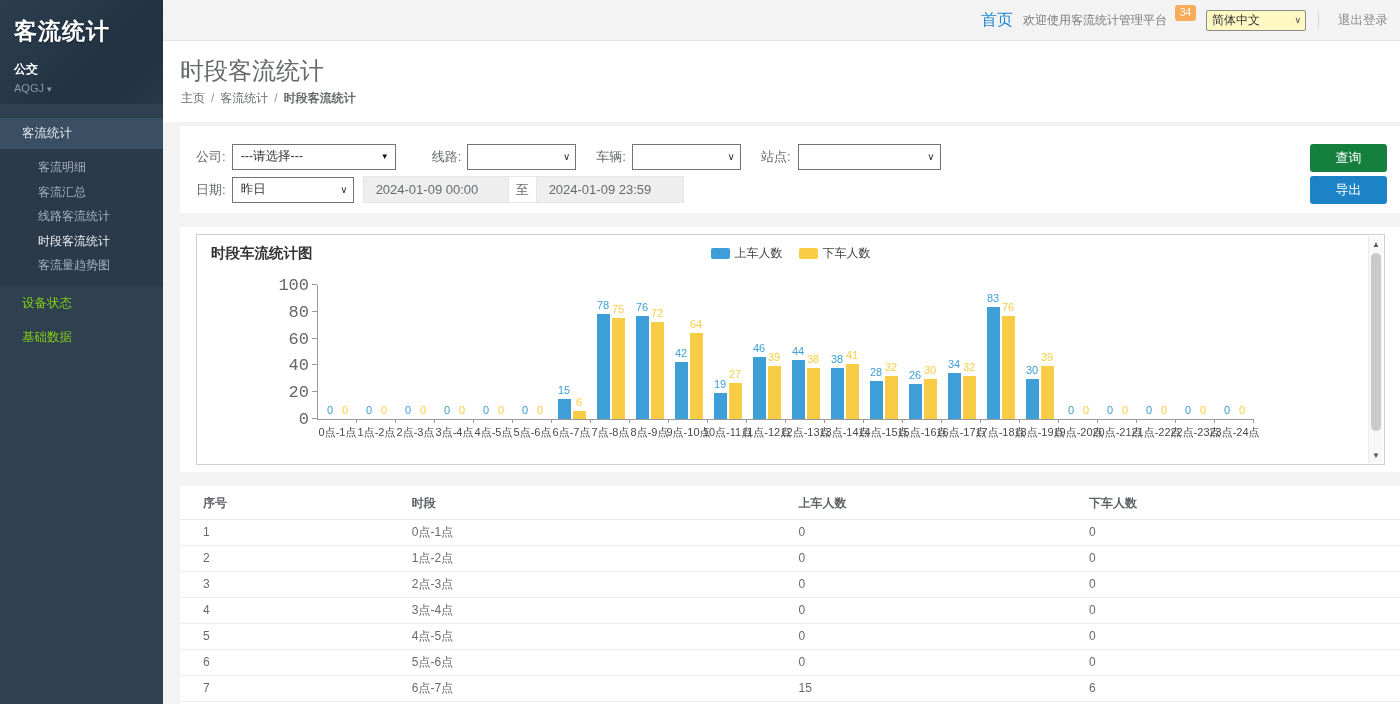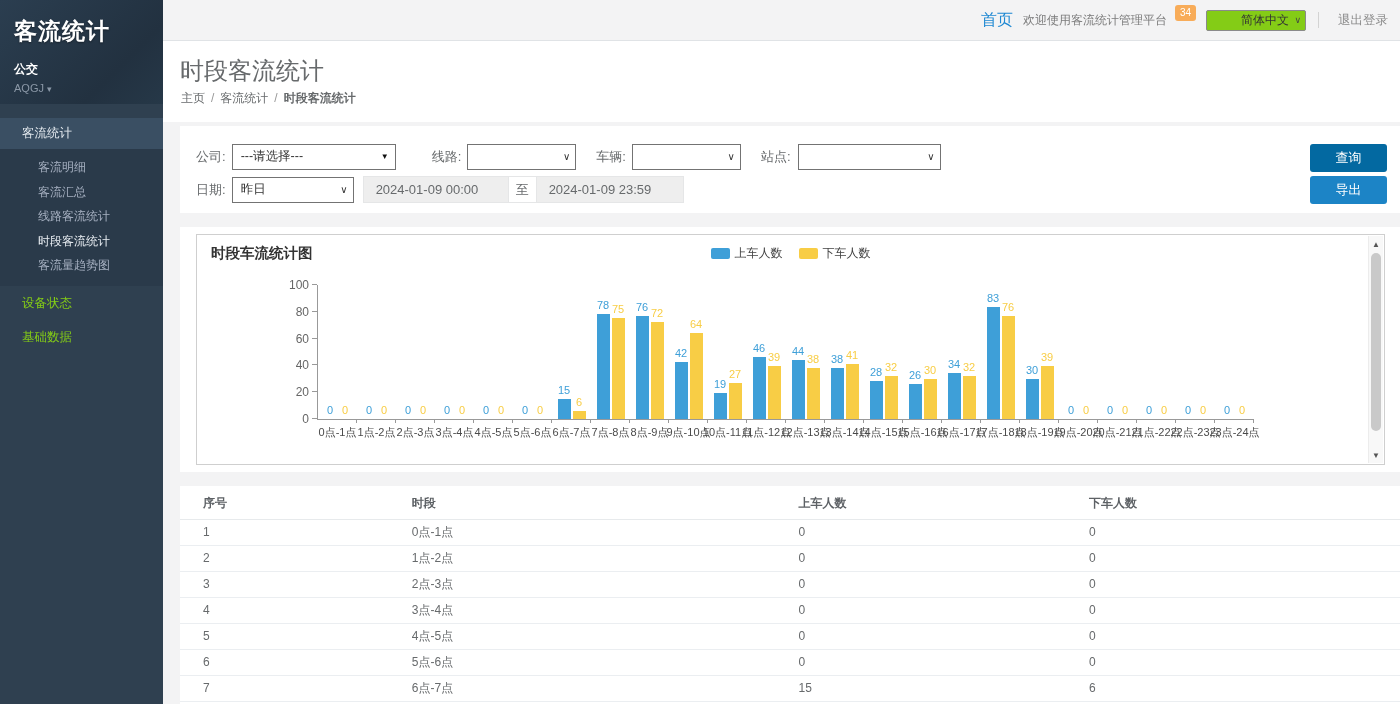--- a/index.html
+++ b/index.html
@@ -19,21 +19,21 @@
   .nav-item.plain { height:34px; line-height:34px; }
   .submenu { background:#2a3a4a; padding:6px 0 8px 0; }
   .subitem { height:24.5px; line-height:24.5px; padding-left:38px; font-size:12px; color:#a7b1c2; cursor:pointer; }
   .subitem.current { color:#e9eef3; }
 
   
   .topbar { position:absolute; left:163px; top:0; right:0; height:41px; background:#f3f3f4; border-bottom:1px solid #e0e3e6; display:flex; align-items:center; justify-content:flex-end; padding-right:12px; }
   .home-link { color:#1e88d2; font-size:16px; margin-right:10px; cursor:pointer; }
   .welcome { color:#7b7b7b; font-size:12px; }
   .badge { background:#f8ac59; color:#fff; font-size:10px; line-height:1; padding:3px 5px; border-radius:3px; margin:0 10px 0 8px; transform:translateY(-7px); }
-  .lang-sel { width:100px; height:21px; background:#84cc16; border:1px solid #8a8a8a; border-radius:2px; font-size:12px; color:#333; display:flex; align-items:center; padding:0 16px 0 5px; position:relative; cursor:pointer;justify-content:flex-end; }
+  .lang-sel { width:100px; height:21px; background:#fef9c3; border:1px solid #8a8a8a; border-radius:2px; font-size:12px; color:#333; display:flex; align-items:center; padding:0 16px 0 5px; position:relative; cursor:pointer; }
   .lang-sel .chev { position:absolute; right:4px; font-size:9px; color:#444; }
   .top-divider { width:1px; height:16px; background:#d3d3d3; margin:0 12px; }
   .logout { color:#8a8a8a; font-size:12.5px; cursor:pointer;margin-left:7px; }
 
   
   .page-heading { position:absolute; left:163px; top:41px; right:0; height:81px; background:#fff; }
   .page-title { position:absolute; left:17px; top:14px; font-size:24px; color:#676a6c; font-weight:400; }
   .breadcrumb { position:absolute; left:18px; bottom:15px; font-size:12px; color:#676a6c; }
   .breadcrumb .sep { color:#999; margin:0 6px; }
   .breadcrumb .current { font-weight:bold; }
@@ -46,42 +46,42 @@
   
   .filter-panel { height:87px; position:relative; padding-top:17px; }
   .frow { display:flex; align-items:center; height:27px; margin-bottom:6px; }
   .flabel { font-size:13px; color:#676a6c; }
   .sel { height:26px; background:#fff; border:1px solid #737373; display:flex; align-items:center; padding:0 20px 0 8px; font-size:12.5px; color:#333; position:relative; cursor:pointer; }
   .sel .chev { position:absolute; right:5px; font-size:10px; color:#333; }
   .sel .tri { position:absolute; right:6px; font-size:8px; color:#111; }
   .date-input { height:27px; background:#eee; border:1px solid #e5e6e7; display:flex; align-items:center; padding-left:12px; font-size:13px; color:#676a6c; }
   .to-box { width:27px; height:27px; background:#fff; border:1px solid #e5e6e7; border-left:none; border-right:none; display:flex; align-items:center; justify-content:center; font-size:13px; color:#676a6c; }
   .btn { position:absolute; right:13px; width:77px; height:28px; border:none; border-radius:3px; color:#fff; font-size:13px; display:flex; align-items:center; justify-content:center; cursor:pointer; font-family:inherit; }
-  .btn-query { top:18px; background:#0369a1; }
+  .btn-query { top:18px; background:#15803d; }
   .btn-export { top:50px; background:#1c84c6; }
 
   
   .chart-panel { height:245px; margin-top:14px; margin-bottom:14px; position:relative; }
   .chart-box { position:absolute; left:16px; right:15px; top:7px; bottom:7px; border:1px solid #cfcfcf; background:#fff; }
   .chart-title { position:absolute; left:14px; top:9px; font-size:14.5px; font-weight:bold; color:#333; }
   .legend { position:absolute; left:50%; transform:translateX(-50%); top:10px; display:flex; align-items:center; gap:16px; }
   .legend-item { display:flex; align-items:center; gap:5px; cursor:pointer; }
   .legend-swatch { width:19px; height:11px; border-radius:2px; }
   .legend-label { font-size:12px; color:#444; }
   .plot-wrap { position:absolute; left:120px; right:130px; top:50px; bottom:44px; border-left:1px solid #999; border-bottom:1px solid #999; }
   .groups { display:flex; height:100%; }
   .bar-group { flex:1; position:relative; min-width:0; }
   .bars { height:100%; display:flex; align-items:flex-end; justify-content:center; gap:2px; }
   .bar-col { height:100%; display:flex; flex-direction:column; justify-content:flex-end; align-items:center; width:13px; overflow:visible; }
   .bar-val { font-size:11px; line-height:1; margin-bottom:3px; flex-shrink:0; }
   .bar { width:13px; flex-shrink:0; }
   .x-label { position:absolute; top:100%; margin-top:6px; left:50%; transform:translateX(-50%); font-size:11px; white-space:nowrap; color:#4a4a4a; }
   .x-tick { position:absolute; right:0; top:100%; width:1px; height:4px; background:#999; }
   .y-tick { position:absolute; left:-6px; width:5px; height:1px; background:#999; }
-  .y-label { position:absolute; right:100%; margin-right:9px; transform:translateY(50%); font-size:12px; color:#666; }
+  .y-label { position:absolute; right:100%; margin-right:9px; transform:translateY(50%); font-size:17px; color:#666;font-family:Liberation Mono, monospace; }
   .vscroll { position:absolute; right:1px; top:1px; bottom:1px; width:15px; background:#f8f8f8; border-left:1px solid #ececec; }
   .scroll-arrow { position:absolute; left:0; width:14px; height:14px; display:flex; align-items:center; justify-content:center; font-size:8px; color:#555; cursor:pointer; }
   .scroll-up { top:1px; } .scroll-down { bottom:1px; }
   .scroll-thumb { position:absolute; left:2px; right:2px; top:17px; height:178px; background:#c9c9c9; border-radius:6px; cursor:pointer; }
 
   
   .table-panel { padding-top:2px; min-height:220px; }
   table { width:100%; border-collapse:collapse; }
   th { text-align:left; font-size:12px; color:#5d6165; font-weight:bold; height:31px; border-bottom:1px solid #e7eaec; }
   td { font-size:12px; color:#676a6c; height:26px; border-bottom:1px solid #ebeef1; }

